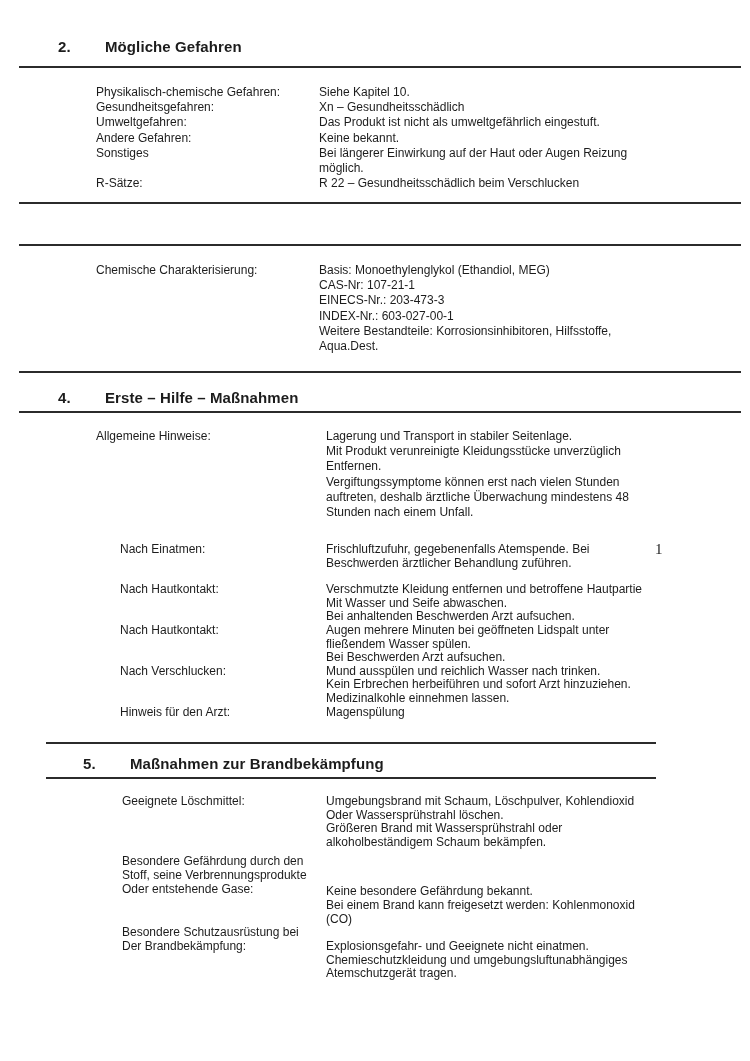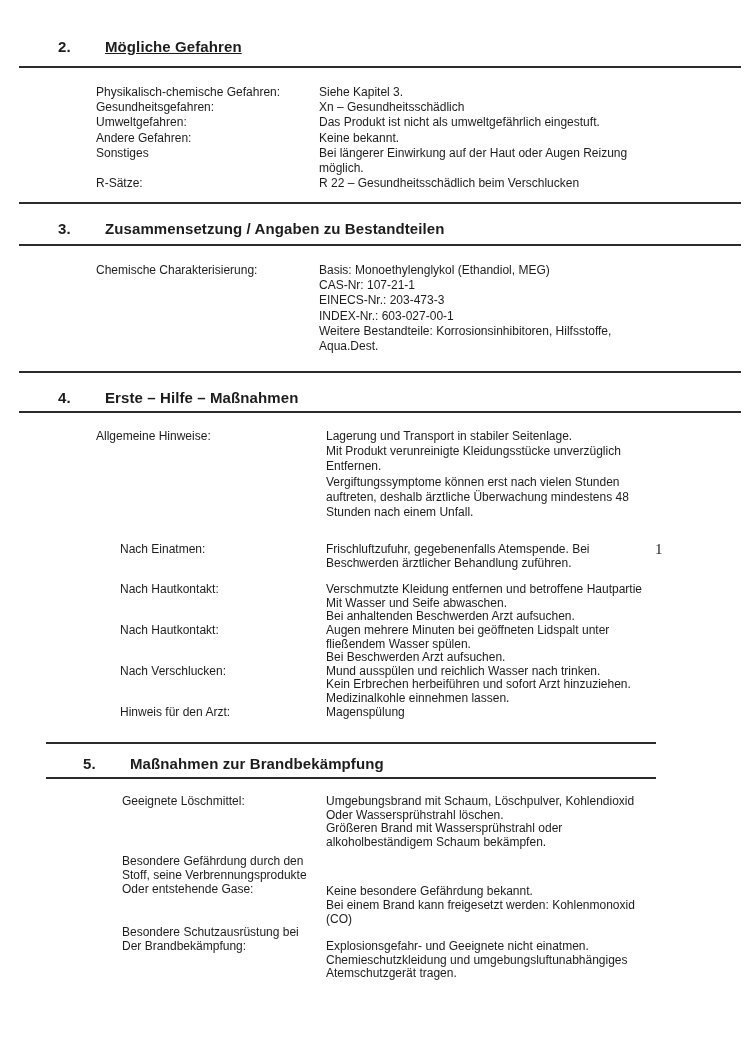--- a/index.html
+++ b/index.html
@@ -35,29 +35,29 @@
     position:absolute;left:655px;top:541px;
     font-family:"Liberation Serif","DejaVu Serif",serif;
     font-size:15px;color:#1c1c1c;
   }
 </style>
 </head>
 <body>
 
 <div id="page">
 
-  <div class="head" style="left:58px;top:38px;text-decoration:underline;">
+  <div class="head" style="left:58px;top:38px;">
     <span class="num">2.</span><span>Mögliche Gefahren</span>
   </div>
   <div class="rule" style="left:19px;top:66px;width:722px;"></div>
 
   <div class="body-block sec23 lh15" style="left:62px;top:85px;width:670px;">
     <div class="row">
       <div class="lbl">Physikalisch-chemische Gefahren:</div>
-      <div class="val">Siehe Kapitel 3.</div>
+      <div class="val">Siehe Kapitel 10.</div>
     </div>
     <div class="row">
       <div class="lbl">Gesundheitsgefahren:</div>
       <div class="val">Xn – Gesundheitsschädlich</div>
     </div>
     <div class="row">
       <div class="lbl">Umweltgefahren:</div>
       <div class="val">Das Produkt ist nicht als umweltgefährlich eingestuft.</div>
     </div>
     <div class="row">
@@ -69,23 +69,20 @@
       <div class="val">Bei längerer Einwirkung auf der Haut oder Augen Reizung
 möglich.</div>
     </div>
     <div class="row">
       <div class="lbl">R-Sätze:</div>
       <div class="val">R 22 – Gesundheitsschädlich beim Verschlucken</div>
     </div>
   </div>
 
   <div class="rule" style="left:19px;top:202px;width:722px;"></div>
-  <div class="head" style="left:58px;top:220px;">
-    <span class="num">3.</span><span>Zusammensetzung / Angaben zu Bestandteilen</span>
-  </div>
   <div class="rule" style="left:19px;top:244px;width:722px;"></div>
 
   <div class="body-block sec23 lh15" style="left:62px;top:263px;width:670px;">
     <div class="row">
       <div class="lbl">Chemische Charakterisierung:</div>
       <div class="val">Basis: Monoethylenglykol (Ethandiol, MEG)
 CAS-Nr: 107-21-1
 EINECS-Nr.: 203-473-3
 INDEX-Nr.: 603-027-00-1
 Weitere Bestandteile: Korrosionsinhibitoren, Hilfsstoffe,

